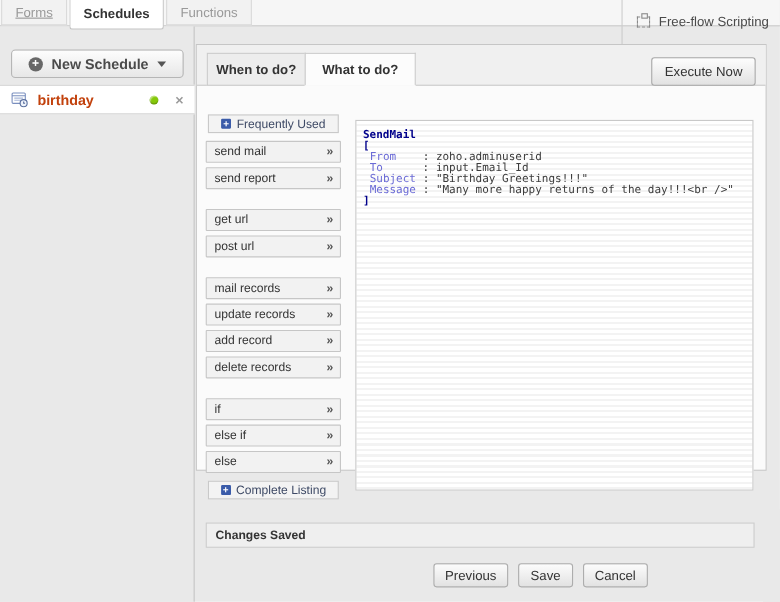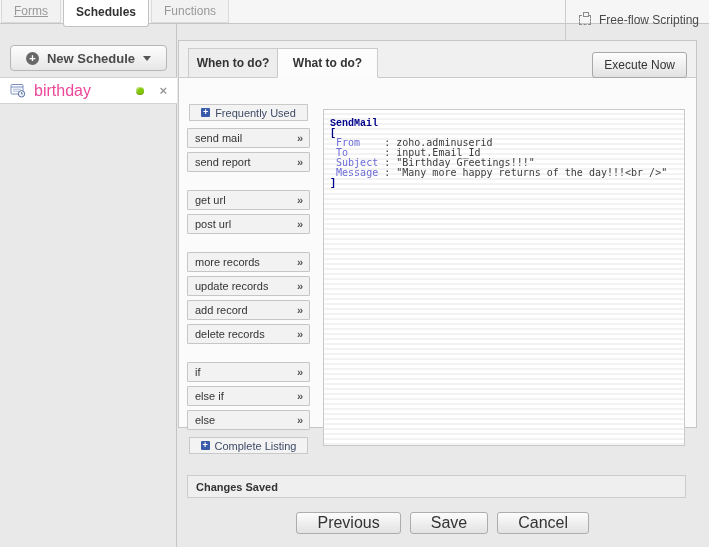--- a/index.html
+++ b/index.html
@@ -60,21 +60,21 @@
   .caret-down {
     width:0; height:0; margin-top:1px;
     border-left:4px solid transparent; border-right:4px solid transparent;
     border-top:5px solid #555;
   }
   .schedule-item {
     position:absolute; top:53px; left:0; width:177px; height:27px;
     background:#ffffff; border-top:1px solid #d2d2d2; border-bottom:1px solid #d2d2d2;
     display:flex; align-items:center; gap:8px; padding:0 10px; cursor:pointer;
   }
-  .schedule-item .label { flex:1; font-size:16px; font-weight:normal; color:#ec4899; }
+  .schedule-item .label { flex:1; font-size:13px; font-weight:bold; color:#c2410c; }
   .green-dot {
     width:8px; height:8px; border-radius:50%; margin-right:7px;
     background:#85c80a; box-shadow:inset 0 -1px 1px rgba(0,0,0,.25), inset 1px 1px 1px rgba(255,255,255,.5);
   }
   .close-x { color:#9a9a9a; font-size:13px; font-weight:bold; line-height:10px; cursor:pointer; }
 
   
   .panel {
     position:absolute; left:178px; top:40px; width:519px; height:388px;
     background:#fbfbfb; border:1px solid #c6c6c6;
@@ -120,41 +120,41 @@
 
   
   .editor {
     position:absolute; left:144px; top:68px; width:362px; height:337px;
     border:1px solid #c9c9c9; background:#ffffff;
     background-image:repeating-linear-gradient(to bottom,#ffffff 0px,#ffffff 3px,#f3f3f3 3px,#f3f3f3 5px);
     padding:8px 6px; overflow:hidden; cursor:text;
   }
   .code { font-family:"DejaVu Sans Mono", monospace; font-size:10px; line-height:10px; white-space:pre; color:#3c3c3c; }
   .code-line { height:10px; }
-  .tok-kw  { color:#00008b; font-weight:bold;font-family:Liberation Mono, monospace; }
+  .tok-kw  { color:#00008b; font-weight:bold; }
   .tok-key { color:#6b6bd6;margin-top:28px; }
   .tok-val { color:#3c3c3c; }
   .tok-plain { color:#3c3c3c; }
 
   
   .status {
     position:absolute; left:8px; top:434px; width:499px; height:23px;
     background:#efefef; border:1px solid #cccccc;
     display:flex; align-items:center; padding:0 8px;
     font-size:11px; font-weight:bold; color:#333;
   }
   .footer-btns {
     position:absolute; top:471px; left:0; width:410px;
     display:flex; justify-content:flex-end; gap:9px;
   }
   .btn {
-    height:22px; padding:0 20px;
+    height:22px; padding:0 10px;
     background:linear-gradient(#fcfcfc,#e2e2e2);
     border:1px solid #adadad; border-radius:3px;
-    font-size:16px; color:#333;
+    font-size:12px; color:#333;
     display:flex; align-items:center; cursor:pointer;
     font-family:"Liberation Sans", sans-serif;
     text-align:center;
   }
 </style>
 </head>
 <body>
 
 <div class="topbar">
   <div class="top-tabs">
@@ -219,21 +219,21 @@
             <span>get url</span>
             <span class="chev">»</span>
           </div>
           <div class="action-btn">
             <span>post url</span>
             <span class="chev">»</span>
           </div>
         </div>
         <div class="action-group">
           <div class="action-btn">
-            <span>more records</span>
+            <span>mail records</span>
             <span class="chev">»</span>
           </div>
           <div class="action-btn">
             <span>update records</span>
             <span class="chev">»</span>
           </div>
           <div class="action-btn">
             <span>add record</span>
             <span class="chev">»</span>
           </div>

